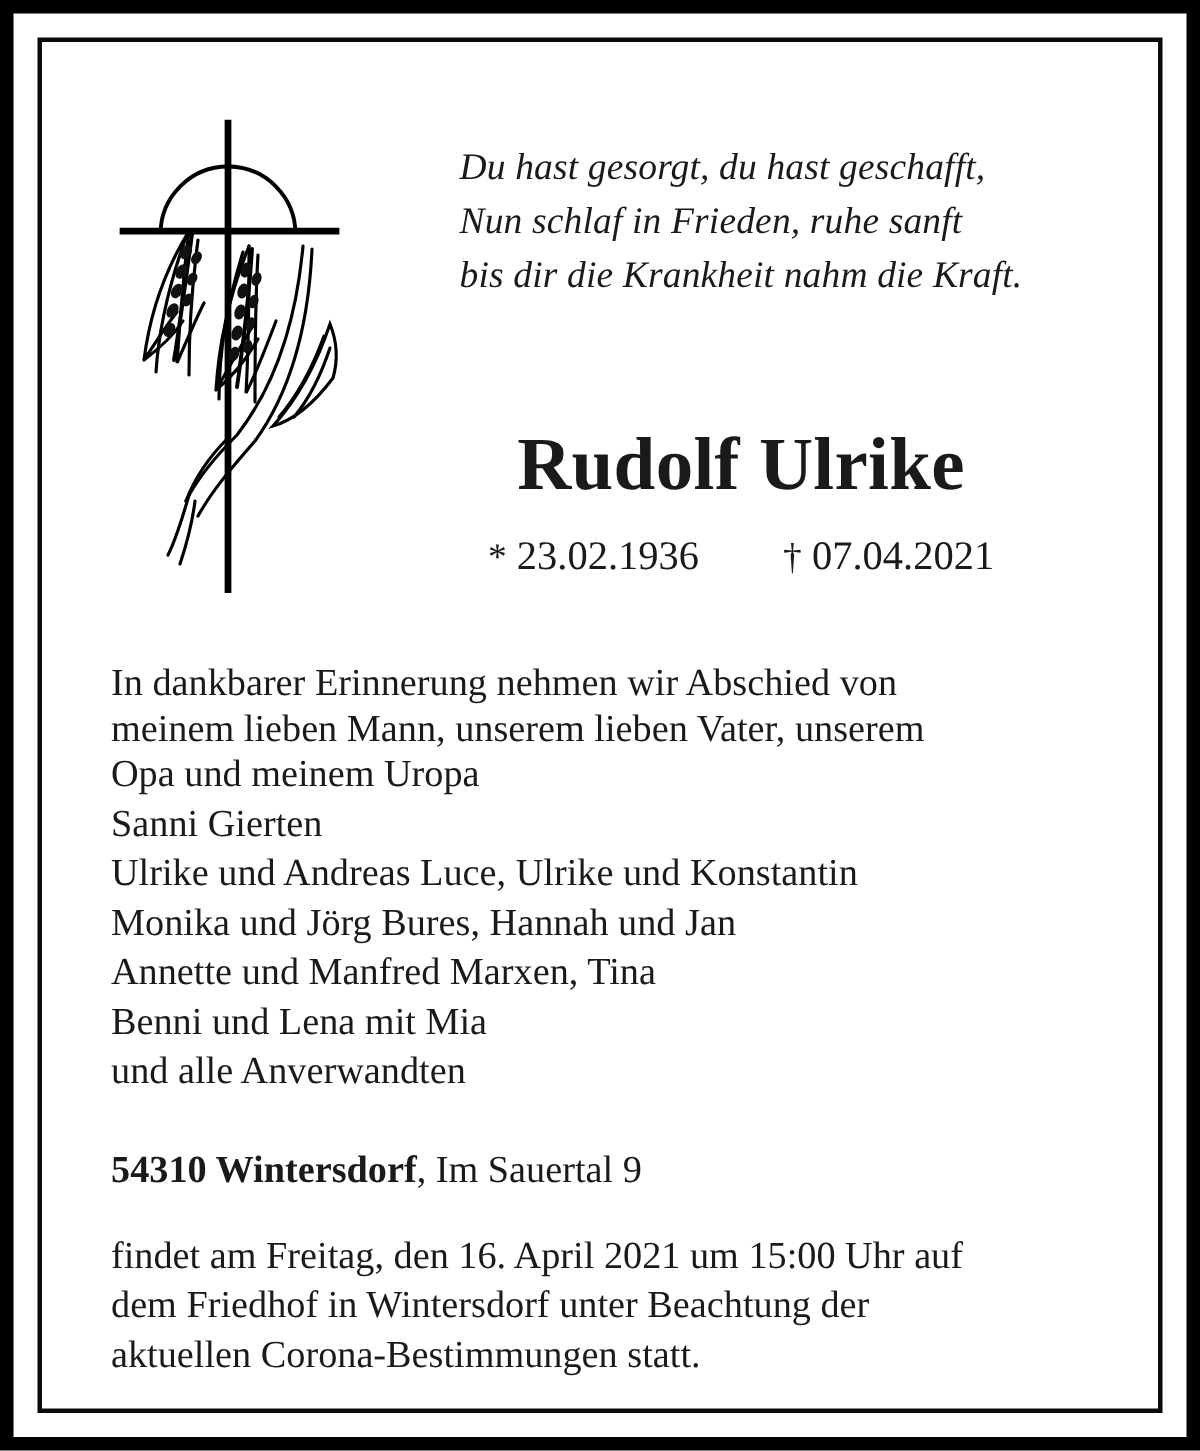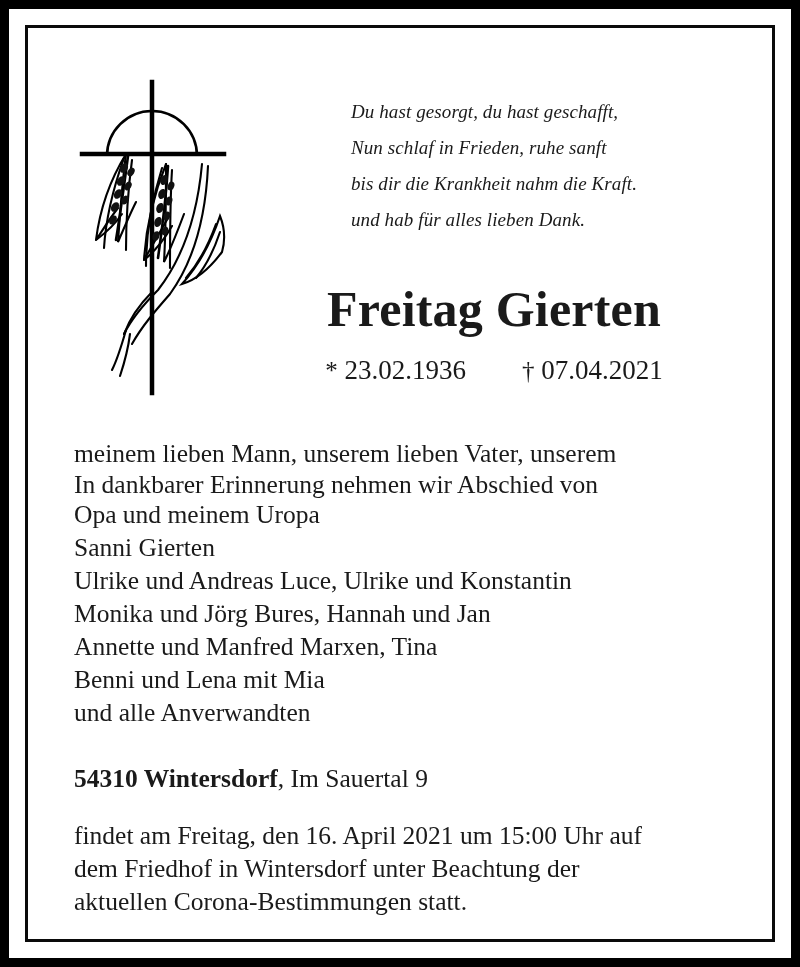--- a/index.html
+++ b/index.html
@@ -63,21 +63,21 @@
   .verse-wrap {
     flex: 1 1 auto;
     padding-top: 30px;
     padding-right: 6px;
     text-align: center;
   }
   .verse {
     display: inline-block;
     text-align: left;
     font-style: italic;
-    font-size: 19px;
+    font-size: 25px;
     line-height: 36px;
     letter-spacing: 0.1px;
     white-space: nowrap;
   }
   .verse div { white-space: nowrap; }
 
   
   .name-block {
     margin-top: -52px;
     margin-left: 186px;
@@ -203,40 +203,39 @@
             <ellipse cx="91" cy="163" rx="4.4" ry="3.0" transform="rotate(-70 91 163)"></ellipse>
           </g>
         </svg>
       </div>
 
       <div class="verse-wrap">
         <div class="verse">
           <div>Du hast gesorgt, du hast geschafft,</div>
           <div>Nun schlaf in Frieden, ruhe sanft</div>
           <div>bis dir die Krankheit nahm die Kraft.</div>
-          <div>und hab für alles lieben Dank.</div>
         </div>
       </div>
 
     </div>
 
     <div class="name-block">
-      <div class="deceased-name">Freitag Gierten</div>
+      <div class="deceased-name">Rudolf Ulrike</div>
       <div class="dates">
         <span class="date-birth"><span class="sym">*</span>
           <span>23.02.1936</span></span><span class="date-death"><span class="sym">†</span>
           <span>07.04.2021</span></span>
       </div>
     </div>
 
     <div class="body-text">
 
       <div class="lead">
+        <div>In dankbarer Erinnerung nehmen wir Abschied von</div>
         <div>meinem lieben Mann, unserem lieben Vater, unserem</div>
-        <div>In dankbarer Erinnerung nehmen wir Abschied von</div>
         <div>Opa und meinem Uropa</div>
       </div>
 
       <div class="family">
         <div>Sanni Gierten</div>
         <div>Ulrike und Andreas Luce, Ulrike und Konstantin</div>
         <div>Monika und Jörg Bures, Hannah und Jan</div>
         <div>Annette und Manfred Marxen, Tina</div>
         <div>Benni und Lena mit Mia</div>
         <div>und alle Anverwandten</div>

